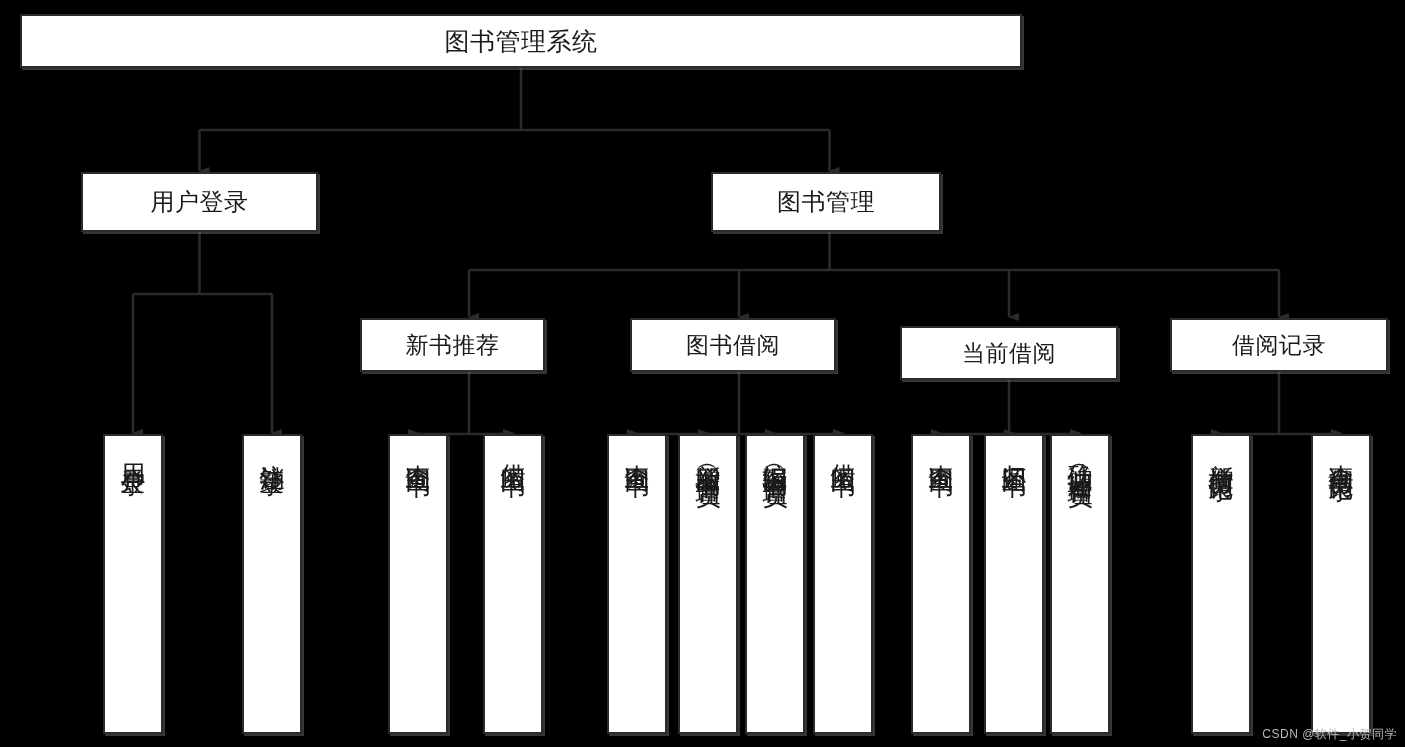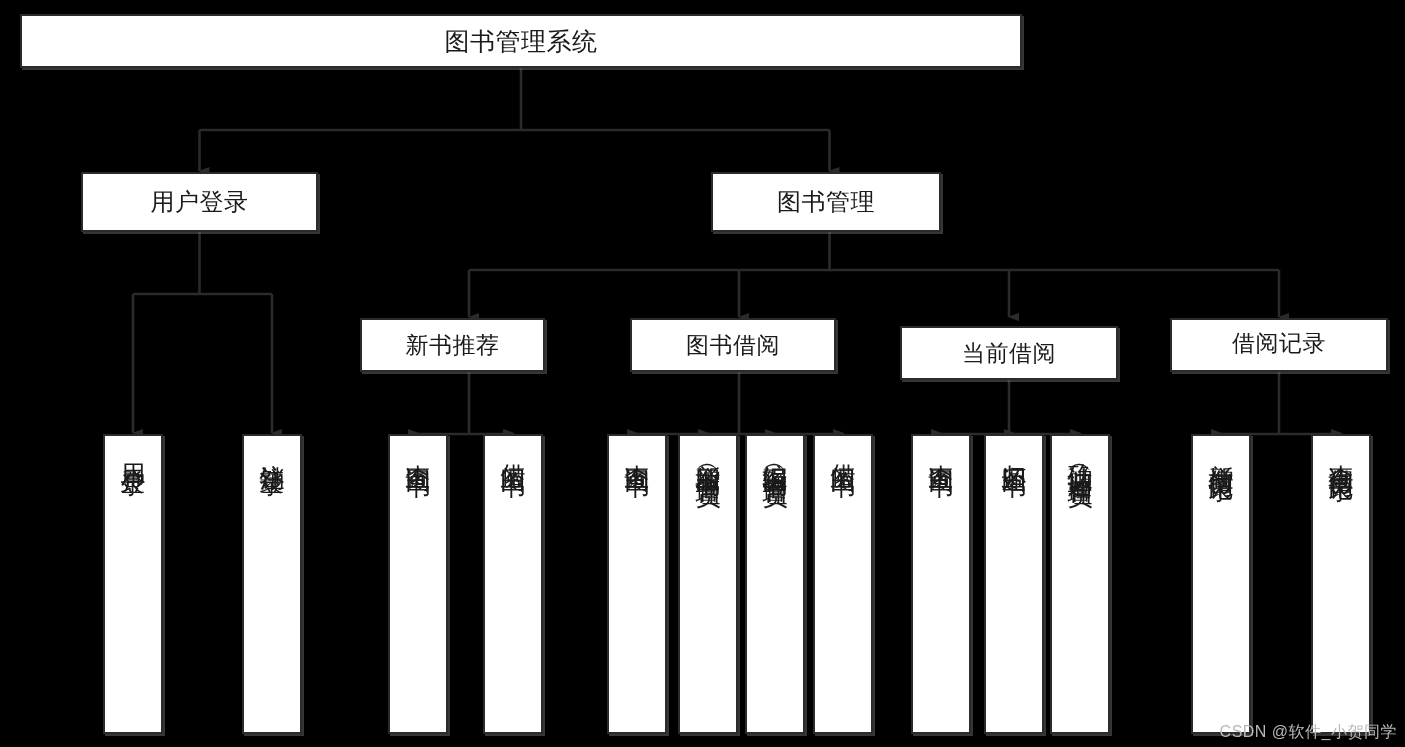--- a/index.html
+++ b/index.html
@@ -61,21 +61,21 @@
     text-orientation: upright;
     font-size: 25px;
     line-height: 1.16;
     letter-spacing: 3px;
     white-space: nowrap;
   }
   .watermark {
     position: absolute;
     right: 8px;
     bottom: 4px;
-    font-size: 16px;
+    font-size: 12px;
     color: #b9b9b9;
     letter-spacing: 0.5px;
     user-select: none;
     white-space: nowrap;
   }
 </style>
 </head>
 <body>
 
 <div id="diagram-root">
@@ -134,21 +134,21 @@
       </div>
       <div class="node node-l3" style="left: 360px; top: 318px; width: 185px; height: 54px;">
         <span class="label">新书推荐</span>
       </div>
       <div class="node node-l3" style="left: 630px; top: 318px; width: 206px; height: 54px;">
         <span class="label">图书借阅</span>
       </div>
       <div class="node node-l3" style="left: 900px; top: 318px; width: 218px; height: 54px; margin-top: 8px;">
         <span class="label">当前借阅</span>
       </div>
-      <div class="node node-l3" style="left: 1170px; top: 318px; width: 218px; height: 54px; font-family: Liberation Mono, monospace;">
+      <div class="node node-l3" style="left: 1170px; top: 318px; width: 218px; height: 54px;">
         <span class="label">借阅记录</span>
       </div>
       <div class="node node-leaf" style="left: 103px; top: 434px; width: 60px; height: 300px;">
         <span class="label">用户登录</span>
       </div>
       <div class="node node-leaf" style="left: 242px; top: 434px; width: 60px; height: 300px;">
         <span class="label">注销登录</span>
       </div>
       <div class="node node-leaf" style="left: 388px; top: 434px; width: 60px; height: 300px;">
         <span class="label">查询图书</span>

